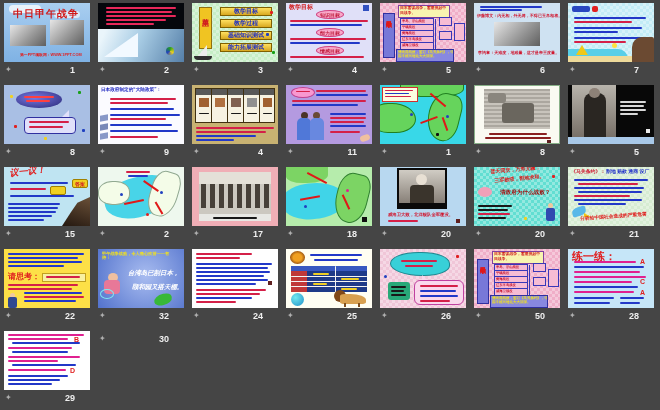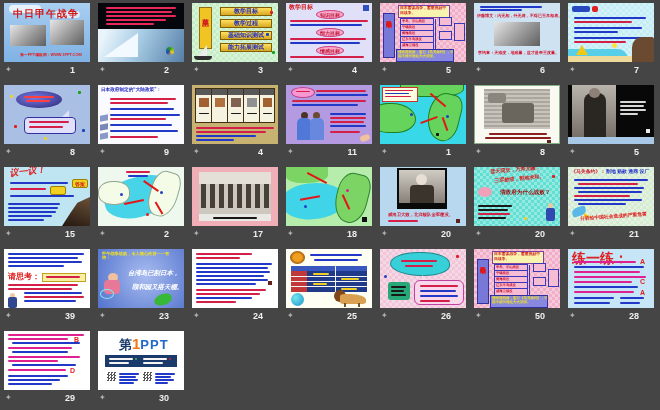--- a/index.html
+++ b/index.html
@@ -464,56 +464,56 @@
       <i style="position:absolute;left:16px;top:46px;width:0;height:0;border-top:4px solid transparent;border-left:7px solid #f0c818;"></i>
       <div class="t" style="left:12px;top:49px;font-size:7px;transform:rotate(-4deg) scale(.68);color:#e01818;">分析给中国社会造成的严重危害</div>
     </div>
     <div class="meta">
         <span class="micon">✦</span>
         <span class="num">21</span>
       </div>
   </div>
 
   <div class="cell">
-    <div class="thumb" style="background:#ffffff;">
+    <div class="thumb" style="background:#fde047;">
       <i class="st cB" style="left:4px;top:4px;width:76px;"></i>
       <i class="st cB" style="left:4px;top:8px;width:70px;"></i>
       <i class="st cB" style="left:4px;top:12px;width:74px;"></i>
       <i class="st cB" style="left:4px;top:16px;width:56px;"></i>
       <div class="t" style="left:4px;top:23px;font-size:8px;color:#e02020;">请思考：</div>
       <div style="position:absolute;left:38px;top:24px;width:42px;height:7px;background:#f8f0a0;border:1px solid #c0a020;">
         <i class="st cR" style="left:3px;top:2px;width:34px;height:1.5px;"></i>
       </div>
       <i class="st cR" style="left:4px;top:35px;width:70px;"></i>
       <i class="st cR" style="left:4px;top:39px;width:64px;"></i>
       <i class="st cB" style="left:20px;top:43px;width:58px;"></i>
       <i class="st cR" style="left:20px;top:47px;width:60px;"></i>
       <i class="st cB" style="left:20px;top:51px;width:52px;"></i>
       <i style="position:absolute;left:6px;top:44px;width:5px;height:5px;background:#f0c8a0;border-radius:50%;"></i>
       <i style="position:absolute;left:4px;top:48px;width:9px;height:11px;background:#304890;border-radius:2px;"></i>
     </div>
     <div class="meta">
         <span class="micon">✦</span>
-        <span class="num">39</span>
+        <span class="num">22</span>
       </div>
   </div>
 
   <div class="cell">
     <div class="thumb" style="background:radial-gradient(circle at 55% 45%,#a8bcf0,#5272cc);">
       <div class="t tw" style="left:4px;top:2px;font-size:7px;transform:scale(.6);width:120px;color:#f0e020;">甲午战争战败，令人痛心疾首——有诗：</div>
       <div class="t" style="left:30px;top:20px;font-size:8px;font-style:italic;transform:scale(.8);color:#ffffff;">台湾岛已割日本，</div>
       <div class="t" style="left:34px;top:34px;font-size:8px;font-style:italic;transform:scale(.8);color:#ffffff;">颐和园又搭天棚。</div>
       <i style="position:absolute;left:10px;top:24px;width:10px;height:9px;background:#f0c0a0;border-radius:50%;"></i>
       <i style="position:absolute;left:6px;top:31px;width:16px;height:14px;background:#e87898;border-radius:4px;"></i>
       <i style="position:absolute;left:2px;top:40px;width:12px;height:8px;border:1px solid #80e8f0;border-radius:50%;"></i>
       <i style="position:absolute;left:56px;top:45px;width:18px;height:11px;background:#38b838;border-radius:60% 40% 55% 45%;transform:rotate(-12deg);"></i>
     </div>
     <div class="meta">
         <span class="micon">✦</span>
-        <span class="num">23</span>
+        <span class="num">32</span>
       </div>
   </div>
 
   <div class="cell">
     <div class="thumb" style="background:#ffffff;">
       <i class="st cR" style="left:4px;top:4px;width:56px;"></i>
       <i class="st cR" style="left:4px;top:8px;width:44px;"></i>
       <i class="st cB" style="left:4px;top:14px;width:76px;"></i>
       <i class="st cB" style="left:4px;top:18px;width:72px;"></i>
       <i class="st cB" style="left:4px;top:22px;width:74px;"></i>
@@ -620,21 +620,21 @@
       </div>
     </div>
     <div class="meta">
         <span class="micon">✦</span>
         <span class="num">50</span>
       </div>
   </div>
 
   <div class="cell">
     <div class="thumb" style="background:#c6e6f8;">
-      <div class="t" style="left:4px;top:1px;font-size:14px;color:#e02020;">练一练：</div>
+      <div class="t" style="left:4px;top:1px;font-size:11px;color:#e02020;">练一练：</div>
       <i class="st cM" style="left:6px;top:12px;width:62px;"></i>
       <div class="t" style="left:72px;top:9px;font-size:7px;color:#e02020;">A</div>
       <i class="st cB" style="left:6px;top:17px;width:70px;"></i>
       <i class="st cM" style="left:6px;top:22px;width:66px;"></i>
       <i class="st cM" style="left:6px;top:27px;width:72px;"></i>
       <i class="st cM" style="left:6px;top:32px;width:58px;"></i>
       <div class="t" style="left:72px;top:29px;font-size:7px;color:#e02020;">C</div>
       <i class="st cB" style="left:6px;top:37px;width:64px;"></i>
       <i class="st cM" style="left:6px;top:42px;width:60px;"></i>
       <div class="t" style="left:72px;top:40px;font-size:7px;color:#e02020;">A</div>
@@ -666,42 +666,19 @@
       <div class="t" style="left:70px;top:5px;font-size:7px;color:#e02020;">B</div>
       <div class="t" style="left:66px;top:36px;font-size:7px;color:#e02020;">D</div>
     </div>
     <div class="meta">
         <span class="micon">✦</span>
         <span class="num">29</span>
       </div>
   </div>
 
   <div class="cell">
-    <div class="thumb" style="background:#ffffff;">
-      <div class="t" style="left:21px;top:4px;font-size:13px;">
-        <span style="color:#1a3a6b;">第</span><span style="color:#f07818;font-size:15px;">1</span><span style="color:#2268c8;letter-spacing:1px;">PPT</span>
-      </div>
-      <div style="position:absolute;left:7px;top:24px;width:72px;height:12px;background:#1a3a6b;">
-        <i class="st cW" style="left:4px;top:3px;width:24px;height:1.5px;"></i>
-        <i class="st cW" style="left:4px;top:7px;width:20px;height:1.5px;"></i>
-        <i class="dot" style="left:30px;top:3px;width:2px;height:2px;background:#40c040;"></i>
-        <i class="st cW" style="left:38px;top:3px;width:24px;height:1.5px;"></i>
-        <i class="st cW" style="left:38px;top:7px;width:20px;height:1.5px;"></i>
-        <i class="dot" style="left:64px;top:3px;width:2px;height:2px;background:#e02020;"></i>
-      </div>
-      <i style="position:absolute;left:9px;top:41px;width:9px;height:9px;background:repeating-conic-gradient(#555 0 25%,#fff 0 50%);background-size:3px 3px;"></i>
-      <i class="st cB" style="left:21px;top:42px;width:20px;height:1.5px;"></i>
-      <i class="st cB" style="left:21px;top:45px;width:17px;height:1.5px;"></i>
-      <i class="st cB" style="left:21px;top:48px;width:19px;height:1.5px;"></i>
-      <i class="st cB" style="left:21px;top:51px;width:15px;height:1.5px;"></i>
-      <i style="position:absolute;left:45px;top:41px;width:9px;height:9px;background:repeating-conic-gradient(#555 0 25%,#fff 0 50%);background-size:3px 3px;"></i>
-      <i class="st cB" style="left:57px;top:42px;width:20px;height:1.5px;"></i>
-      <i class="st cB" style="left:57px;top:45px;width:16px;height:1.5px;"></i>
-      <i class="st cB" style="left:57px;top:48px;width:19px;height:1.5px;"></i>
-      <i class="st cB" style="left:57px;top:51px;width:13px;height:1.5px;"></i>
-    </div>
     <div class="meta">
         <span class="micon">✦</span>
         <span class="num">30</span>
       </div>
   </div>
 
 </div>
 
 </body></html>

